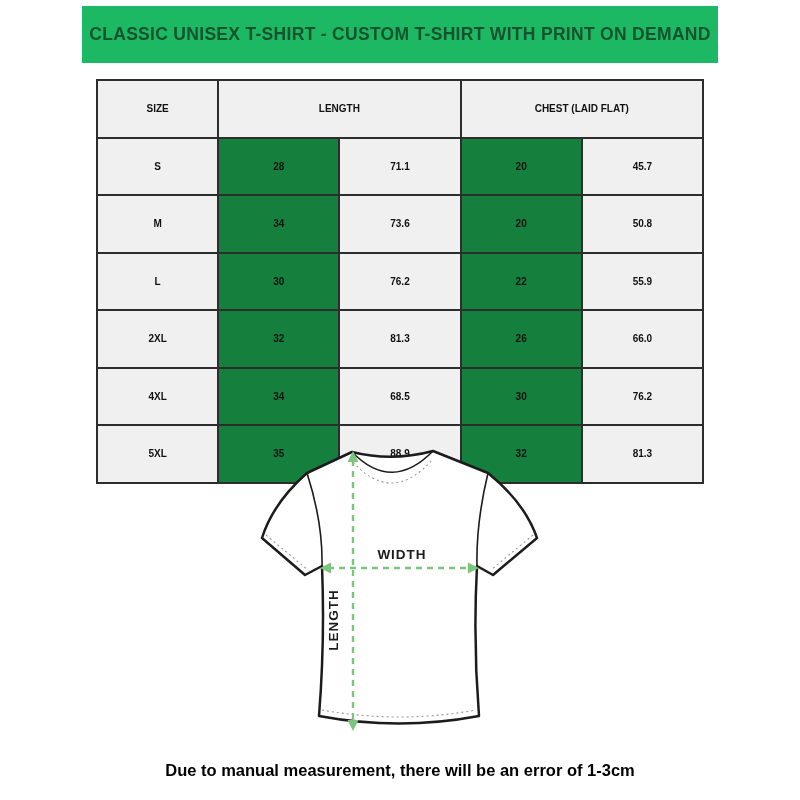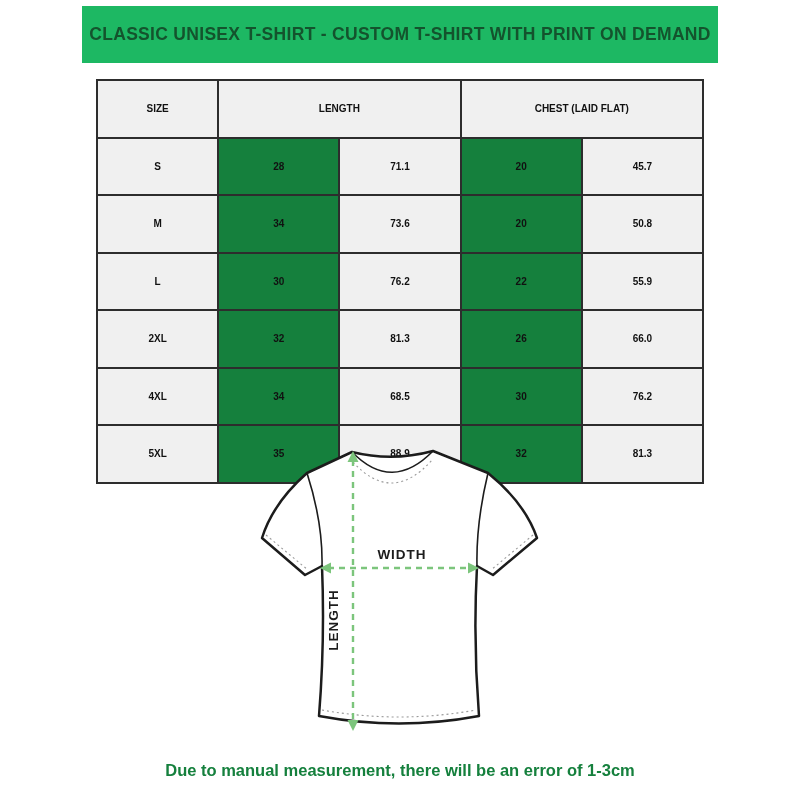--- a/index.html
+++ b/index.html
@@ -94,21 +94,21 @@
     letter-spacing: 1px;
     fill: #1c1c1c;
   }
   
   .footer-note {
     position: absolute;
     left: 0;
     top: 761px;
     width: 800px;
     text-align: center;
-    color: #15803d;
+    color: #000000;
     font-weight: bold;
     font-size: 16.5px;
   }
 </style>
 </head>
 <body>
 
 <div class="stage">
 
   <div class="banner">CLASSIC UNISEX T-SHIRT - CUSTOM T-SHIRT WITH PRINT ON DEMAND</div>

